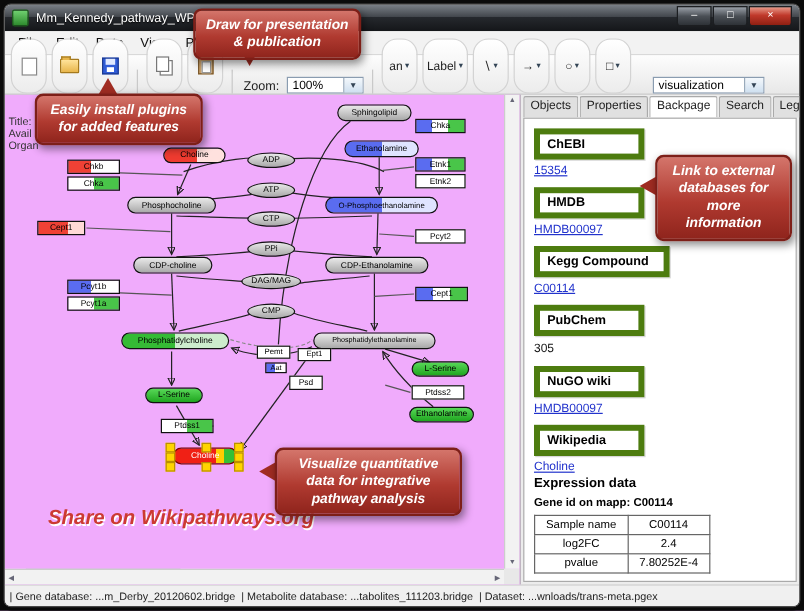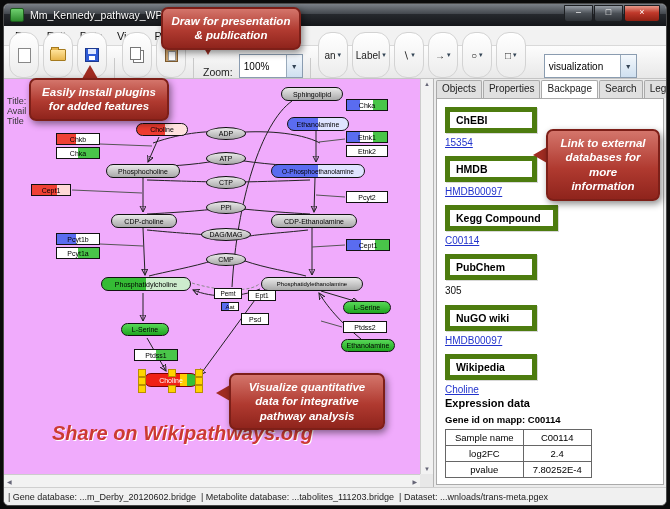--- a/index.html
+++ b/index.html
@@ -16,21 +16,21 @@
   .wbtn.close{width:34px;background:linear-gradient(#e89a8a,#c0392b 45%,#8e1f12)}
 
   
   .menubar{height:19px;flex:0 0 auto;background:#f2f2f2;border-bottom:1px solid #d9d9d9;display:flex;align-items:center;padding:0 4px;font-size:11px;color:#111}
   .menu-item{padding:2px 7px;border-radius:2px}
   .toolbar{height:32px;flex:0 0 auto;background:linear-gradient(#fdfdfd,#e8e8e8);border-bottom:1px solid #c4c4c4;display:flex;align-items:flex-end;padding:0 5px;gap:4px}
   .tbtn{height:24px;min-width:22px;display:flex;align-items:center;justify-content:center;gap:2px;border:1px solid #d3d3d3;background:linear-gradient(#fff,#ececec);border-radius:13px;font-size:10px;color:#222;padding:10px 3px}
   .tbtn .dd{font-size:7px;color:#345}
   .sep{width:1px;height:20px;background:#c9c9c9;margin:0 3px}
   .tlabel{font-size:10.5px;color:#222;margin:0 2px}
-  .combo{height:24px;background:#fff;border:1px solid #8a9cb0;display:flex;align-items:center;font-size:10px;padding-left:4px;box-sizing:border-box}
+  .combo{height:14px;background:#fff;border:1px solid #8a9cb0;display:flex;align-items:center;font-size:10px;padding-left:4px;box-sizing:border-box}
   .combo .arrowbox{margin-left:auto;width:15px;height:100%;background:linear-gradient(#f4f8fc,#cfe0f0);border-left:1px solid #9ab;display:flex;align-items:center;justify-content:center;font-size:7px;color:#345}
   .zoom{width:64px}.viz{width:93px;margin-left:14px}
   .i-new{width:11px;height:13px;background:#fff;border:1px solid #888}
   .i-open{width:14px;height:10px;background:linear-gradient(#ffe39a,#e8b64c);border:1px solid #a57a1e;border-radius:1px;position:relative}
   .i-open::before{content:"";position:absolute;top:-3px;left:0;width:6px;height:2px;background:#e8b64c;border:1px solid #a57a1e;border-bottom:none}
   .i-save{width:12px;height:12px;background:#2f5bd6;border:1px solid #1d3a8f;position:relative}
   .i-save::before{content:"";position:absolute;left:2px;top:0;width:8px;height:5px;background:#dfe8ff}
   .i-save::after{content:"";position:absolute;left:3px;bottom:1px;width:6px;height:4px;background:#fff}
   .i-copy{width:9px;height:11px;background:#fff;border:1px solid #777;box-shadow:3px 3px 0 -1px #fff,3px 3px 0 0 #777;margin:0 3px 3px 0}
   .i-paste{width:11px;height:12px;background:#c9a06a;border:1px solid #7c5a2e;position:relative}
@@ -85,21 +85,21 @@
 
   
   .statusbar{height:17px;flex:0 0 auto;background:#f0f0f0;border-top:1px solid #cfcfcf;display:flex;align-items:center;gap:5px;padding:0 4px;font-size:9px;color:#222;white-space:nowrap;overflow:hidden}
 
   
   .callout{position:absolute;z-index:60;background:linear-gradient(#d4756b,#b03a30 55%,#8f241c);border:2px solid #7d1f18;border-radius:7px;color:#fff;font-weight:bold;font-style:italic;font-size:11.5px;line-height:1.25;text-align:center;padding:5px 8px;box-shadow:2px 3px 7px rgba(0,0,0,.45);box-sizing:border-box}
   .tail{position:absolute;width:0;height:0;z-index:59}
   .tail.down{border-left:8px solid transparent;border-right:8px solid transparent;border-top:14px solid #a02c22}
   .tail.up{border-left:8px solid transparent;border-right:8px solid transparent;border-bottom:14px solid #a02c22}
   .tail.left{border-top:8px solid transparent;border-bottom:8px solid transparent;border-right:14px solid #a02c22}
-  .share{position:absolute;z-index:55;left:48px;top:418px;font-size:20px;font-weight:bold;font-style:italic;color:#cc3a32;text-shadow:1px 1px 0 #fff}
+  .share{position:absolute;z-index:55;left:36px;top:418px;font-size:17px;font-weight:bold;font-style:italic;color:#cc3a32;text-shadow:1px 1px 0 #fff}
 </style>
 </head>
 <body>
 
 <div class="frame">
 <div class="win">
 
   <div class="titlebar">
     <div class="appicon"></div>
     <div class="title-text">Mm_Kennedy_pathway_WP1771_45176.gpml</div>
@@ -172,21 +172,21 @@
       <span class="arrowbox">▼</span>
     </div>
   </div>
 
   <div class="main">
 
     <div class="canvas-wrap">
       <div class="leftpanel">
         <div>Title:</div>
         <div>Avail</div>
-        <div>Title</div>
+        <div>Organ</div>
       </div>
 
       <div class="canvas">
         <svg class="edges" width="412" height="398">
           <defs>
             <marker id="arr" markerWidth="7" markerHeight="7" refX="6" refY="3" orient="auto">
                   <path d="M0,0 L6,3 L0,6 Z" fill="#222" stroke="none"></path>
                 </marker>
           </defs>
           <path d="M150,56 L139,81" marker-end="url(#arr)"></path>

